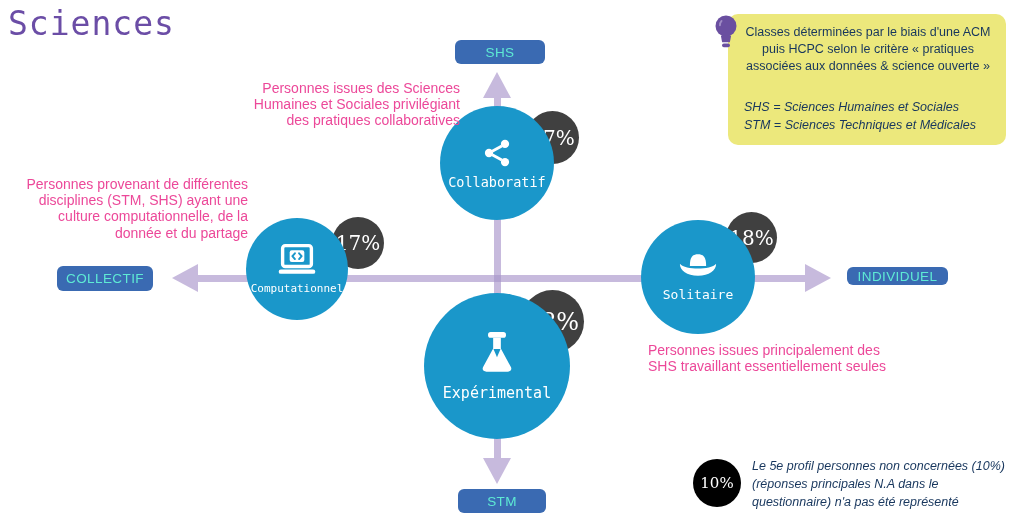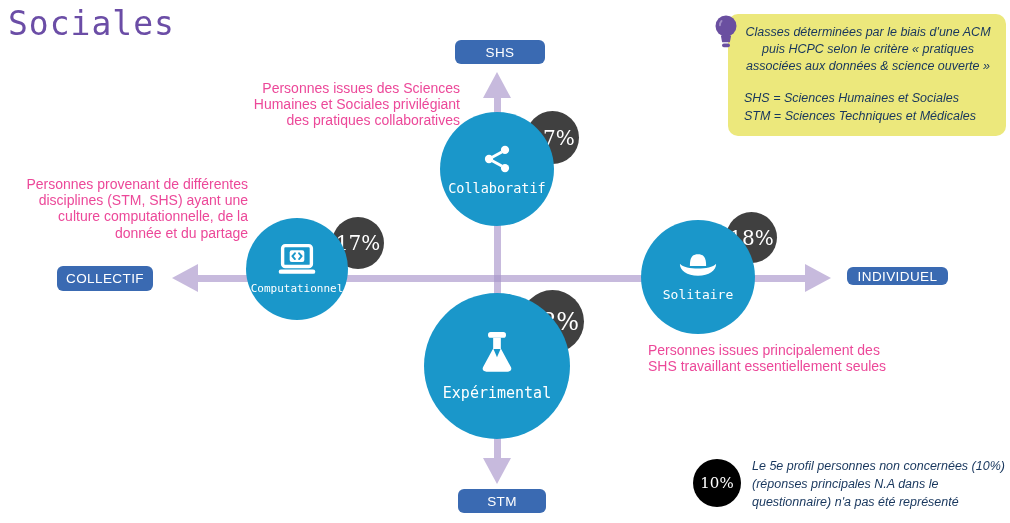--- a/index.html
+++ b/index.html
@@ -31,21 +31,21 @@
   .arrowhead { width: 0; height: 0; }
   #arrow-left  { left: 172px; top: 264px; border-top: 14px solid transparent; border-bottom: 14px solid transparent; border-right: 26px solid #c7badd; }
   #arrow-right { left: 805px; top: 264px; border-top: 14px solid transparent; border-bottom: 14px solid transparent; border-left: 26px solid #c7badd; }
   #arrow-up    { left: 483px; top: 72px;  border-left: 14px solid transparent; border-right: 14px solid transparent; border-bottom: 26px solid #c7badd; }
   #arrow-down  { left: 483px; top: 458px; border-left: 14px solid transparent; border-right: 14px solid transparent; border-top: 26px solid #c7badd; }
 
   
   .axis-box {
     background: #3a6ab2;
     border-radius: 6px;
-    color: #ffffff;
+    color: #5eead4;
     font-size: 13.5px;
     letter-spacing: 0.4px;
     display: flex; align-items: center; justify-content: center;
   }
   #axis-shs        { left: 455px; top: 40px;  width: 90px;  height: 24px; }
   #axis-stm        { left: 458px; top: 489px; width: 88px;  height: 24px; }
   #axis-collectif  { left: 57px;  top: 266px; width: 96px;  height: 25px; }
   #axis-individuel { left: 847px; top: 267px; width: 101px; height: 18px; }
 
   
@@ -63,21 +63,21 @@
     color: #ffffff;
     font-family: "DejaVu Serif", serif;
   }
   .bubble-label {
     font-family: "DejaVu Sans Mono", monospace;
     white-space: nowrap;
     margin-top: 5px;
   }
 
   #collab-pct   { left: 526px; top: 111px; width: 53px; height: 53px; font-size: 20px; }
-  #collab-main  { left: 440px; top: 112px; width: 114px; height: 114px; }
+  #collab-main  { left: 440px; top: 106px; width: 114px; height: 114px; }
   #collab-main .bubble-label { font-size: 13.5px; }
 
   #comput-pct   { left: 332px; top: 217px; width: 52px; height: 52px; font-size: 20px; }
   #comput-main  { left: 246px; top: 218px; width: 102px; height: 102px; }
   #comput-main .bubble-label { font-size: 11px; }
 
   #solit-pct    { left: 726px; top: 212px; width: 51px; height: 51px; font-size: 20px; }
   #solit-main   { left: 641px; top: 220px; width: 114px; height: 114px; }
   #solit-main .bubble-label { font-size: 13px; }
 
@@ -101,29 +101,28 @@
     left: 728px; top: 14px; width: 278px;
     background: #ece87c;
     border-radius: 10px;
     padding: 10px 14px 10px 16px;
     color: #17365d;
   }
   #info-box .info-main {
     font-size: 12.5px;
     text-align: center;
     line-height: 1.34;
-    font-style: italic;
   }
   #info-box .info-def {
     font-size: 12.5px;
     font-style: italic;
     text-align: left;
     line-height: 1.45;
   }
-  #info-box .info-def.first { margin-top: 15px; }
+  #info-box .info-def.first { margin-top: 24px; }
   #bulb-wrap { left: 712px; top: 13px; }
 
   
   #footnote-circle {
     left: 693px; top: 459px; width: 48px; height: 48px;
     background: #000000; border-radius: 50%;
     display: flex; align-items: center; justify-content: center;
     color: #ffffff; font-family: "DejaVu Serif", serif; font-size: 15px;
   }
   #footnote-text {
@@ -132,21 +131,21 @@
     color: #17365d; line-height: 1.42;
   }
 
   .icon-block { display: block; }
 </style>
 </head>
 <body>
 
 <div id="canvas">
 
-  <div class="abs" id="title">Sociales</div>
+  <div class="abs" id="title">Sciences</div>
 
   <div class="abs axis-line" id="h-line"></div>
   <div class="abs axis-line" id="v-line"></div>
   <div class="abs" id="axis-cross"></div>
   <div class="abs arrowhead" id="arrow-left"></div>
   <div class="abs arrowhead" id="arrow-right"></div>
   <div class="abs arrowhead" id="arrow-up"></div>
   <div class="abs arrowhead" id="arrow-down"></div>
 
   <div class="abs axis-box" id="axis-shs">SHS</div>

